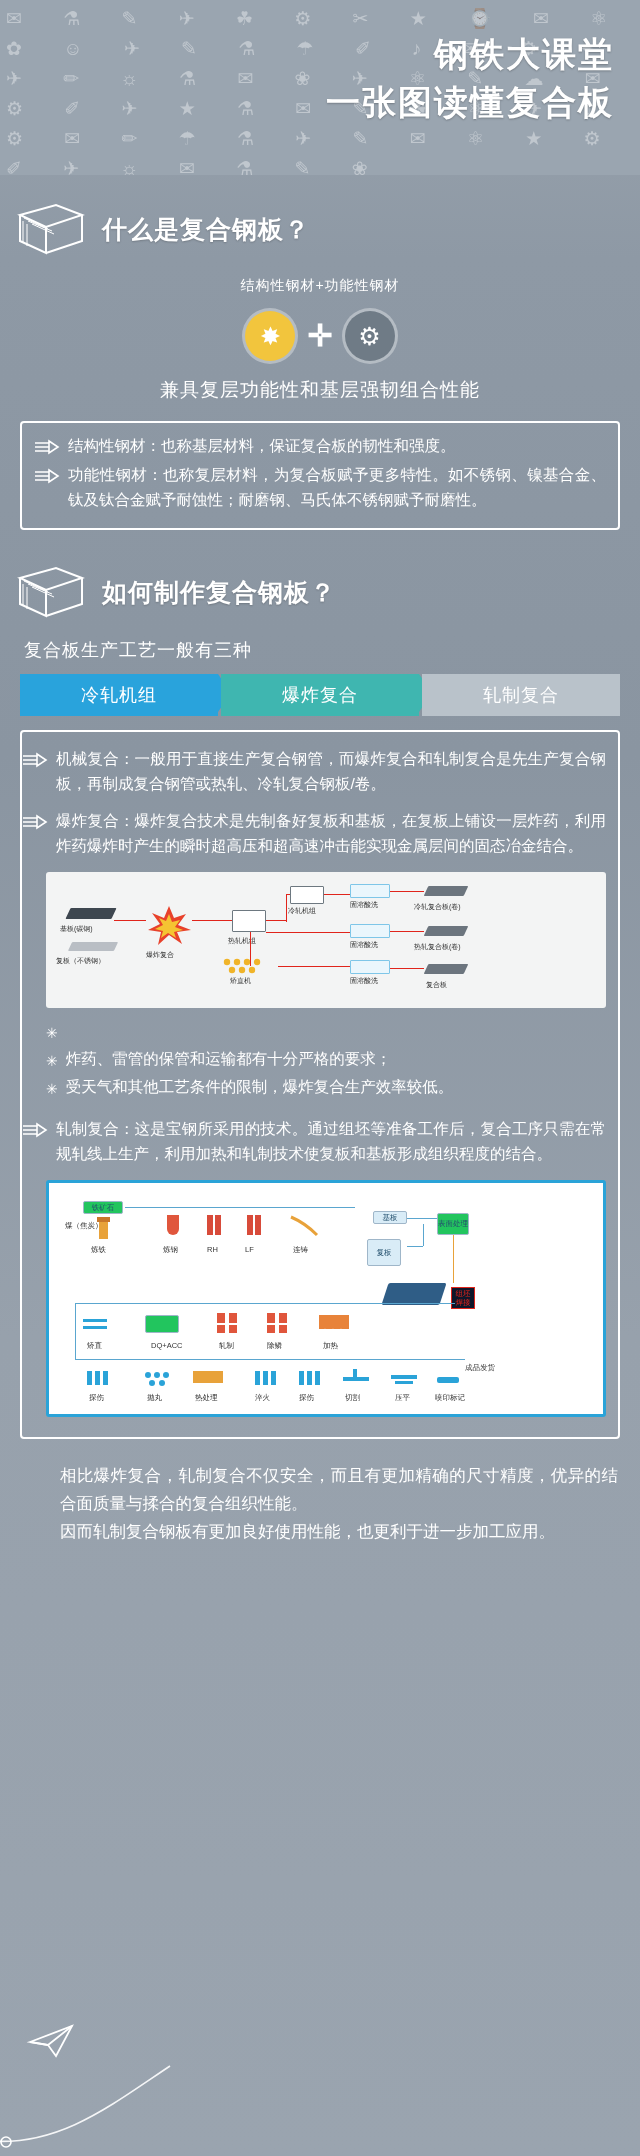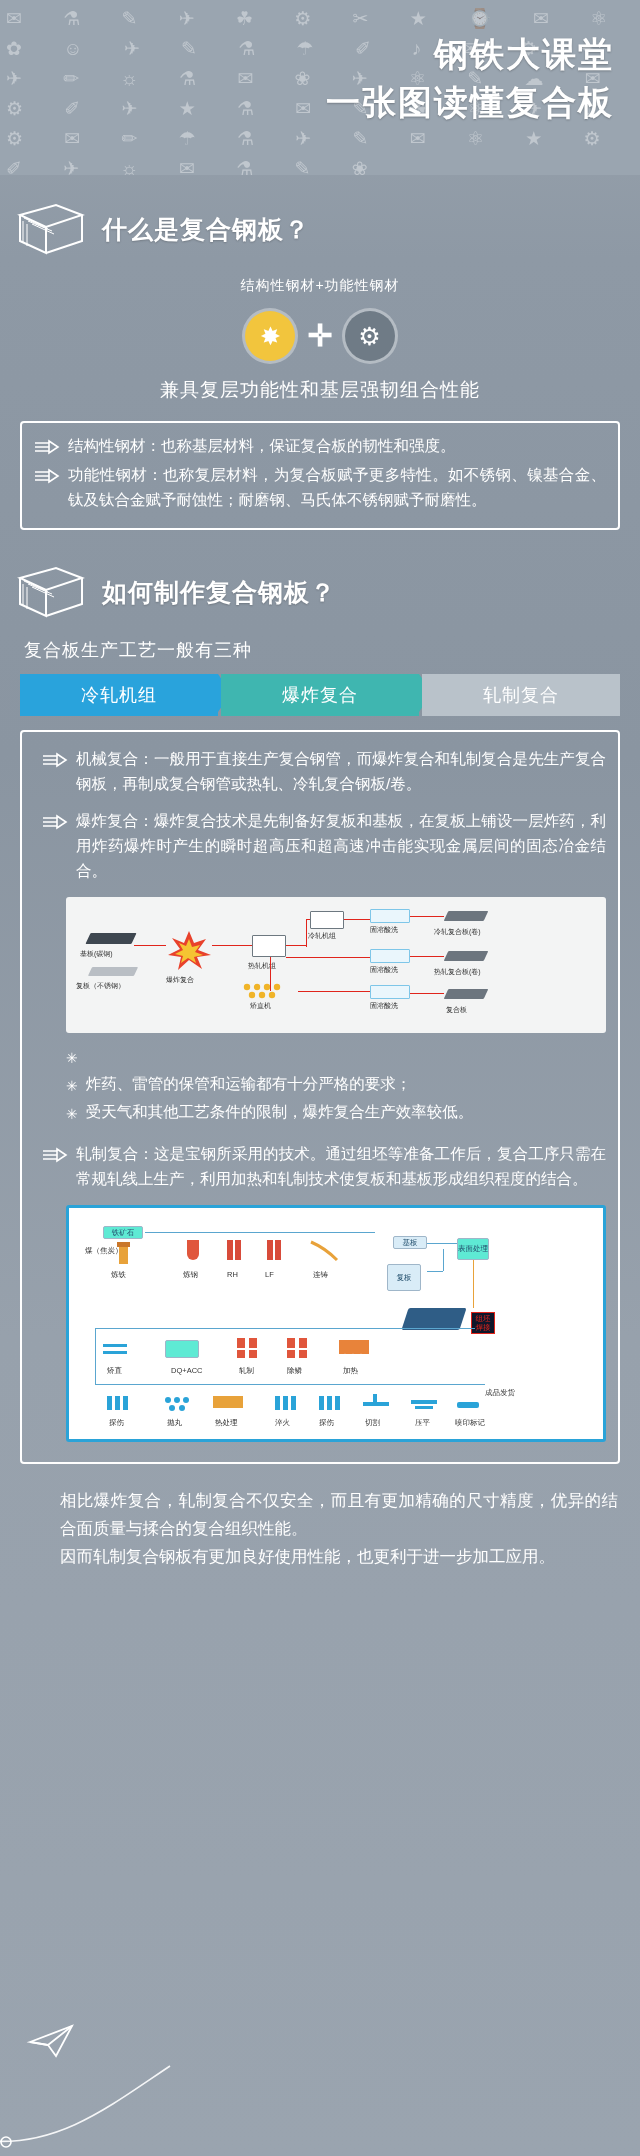--- a/index.html
+++ b/index.html
@@ -159,21 +159,21 @@
     border-top: 19px solid transparent;
     border-bottom: 19px solid transparent;
     border-left: 13px solid #29a3dc;
   }
   .tab.t2:after { border-left-color: #3fb6b0; }
   
   .proc-box {
     margin: 14px 20px 0 20px;
     border: 2px solid #ffffff;
     border-radius: 4px;
-    padding: 14px 12px 16px 20px;
+    padding: 14px 12px 16px 0;
   }
   .fig {
     margin: 14px 0 4px 24px;
     background: #f3f4f4;
     border-radius: 3px;
     padding: 8px;
   }
   .fig2 {
     margin: 14px 0 4px 24px;
     background: #ffffff;
@@ -216,21 +216,21 @@
   .blk {
     position: absolute;
     border-radius: 1px;
   }
   
   .flow2 { position: relative; width: 100%; height: 215px; font-size: 7.5px; color:#333; }
   .flow2 .lbl { position: absolute; white-space: nowrap; }
   .node {
     position: absolute;
     border: 1px solid #9fb6c9;
-    background: #5eead4;
+    background: #22c55e;
     border-radius: 2px;
     font-size: 7.5px;
     color: #24506e;
     display: flex; align-items: center; justify-content: center;
   }
   .node.blue { background:#d9ecf7; }
   .badge-red {
     position:absolute;
     border:1px solid #e0241b;
     color:#e0241b;

